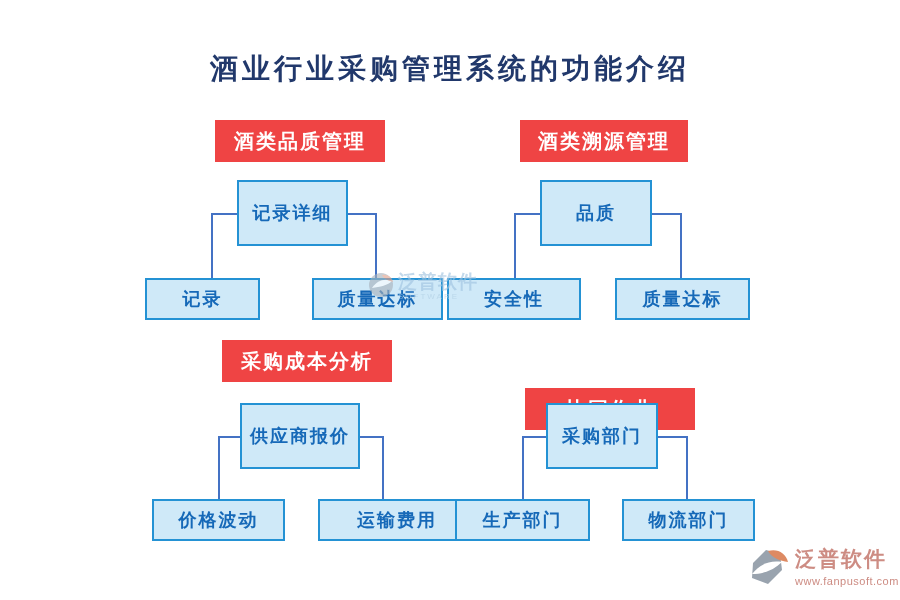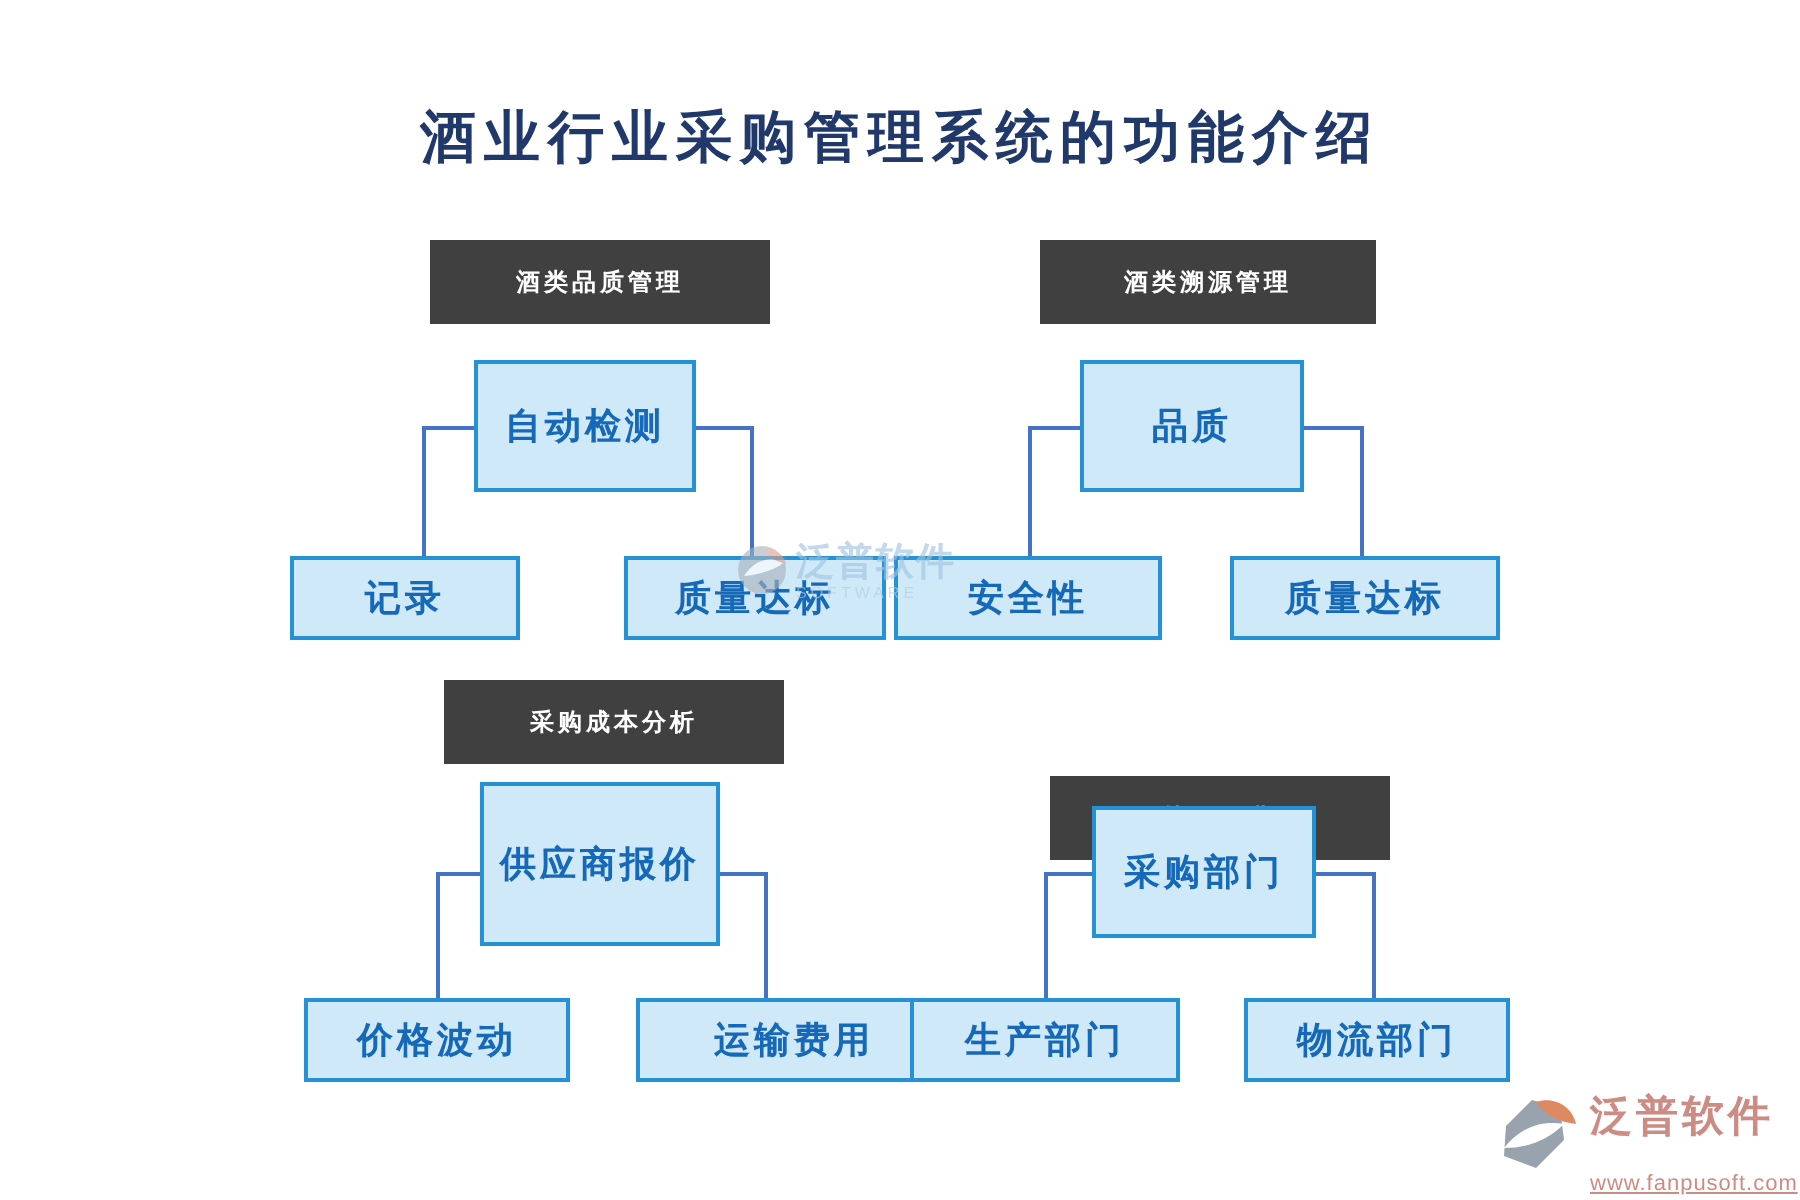--- a/index.html
+++ b/index.html
@@ -2,21 +2,21 @@
 <html><head>
 <meta charset="utf-8">
 <style>
   html,body{margin:0;padding:0;background:#fff;}
   #canvas{position:relative;width:900px;height:600px;background:#ffffff;overflow:hidden;
           font-family:"Liberation Sans","DejaVu Sans",sans-serif;}
   .page-title{position:absolute;left:0;top:50px;width:900px;text-align:center;
               font-family:"Liberation Serif","DejaVu Serif",serif;
               font-weight:bold;font-size:28px;letter-spacing:4px;color:#21386b;}
   .hdr{position:absolute;display:flex;align-items:center;justify-content:center;
-       background:#404040;color:#ffffff;font-weight:bold;font-size:12px;
+       background:#ef4444;color:#ffffff;font-weight:bold;font-size:20px;
        letter-spacing:2px;box-sizing:border-box;}
   .node{position:absolute;display:flex;align-items:center;justify-content:center;
         background:#cfe9f8;border:2px solid #2492d4;color:#1669b8;
         font-weight:bold;font-size:18px;letter-spacing:2px;box-sizing:border-box;}
   .conn{position:absolute;box-sizing:border-box;}
   .conn-l{border-top:2px solid #4472c4;border-left:2px solid #4472c4;}
   .conn-r{border-top:2px solid #4472c4;border-right:2px solid #4472c4;}
 
   
   .g1-hdr{left:215px;top:120px;width:170px;height:42px;}
@@ -29,21 +29,21 @@
   
   .g2-hdr{left:520px;top:120px;width:168px;height:42px;}
   .g2-parent{left:540px;top:180px;width:112px;height:66px;}
   .g2-leafL{left:447px;top:278px;width:134px;height:42px;}
   .g2-leafR{left:615px;top:278px;width:135px;height:42px;}
   .g2-cl{left:514px;top:213px;width:26px;height:65px;}
   .g2-cr{left:650px;top:213px;width:32px;height:65px;}
 
   
   .g3-hdr{left:222px;top:340px;width:170px;height:42px;}
-  .g3-parent{left:240px;top:391px;width:120px;height:82px;}
+  .g3-parent{left:240px;top:403px;width:120px;height:66px;}
   .g3-leafL{left:152px;top:499px;width:133px;height:42px;}
   .g3-leafR{left:318px;top:499px;width:158px;height:42px;}
   .g3-cl{left:218px;top:436px;width:22px;height:63px;}
   .g3-cr{left:358px;top:436px;width:26px;height:63px;}
 
   
   .g4-hdr{left:525px;top:340px;width:170px;height:42px;margin-top:48px;}
   .g4-parent{left:546px;top:403px;width:112px;height:66px;}
   .g4-leafL{left:455px;top:499px;width:135px;height:42px;}
   .g4-leafR{left:622px;top:499px;width:133px;height:42px;}
@@ -54,33 +54,33 @@
   .watermark{position:absolute;left:368px;top:272px;display:flex;align-items:flex-start;
              opacity:.62;z-index:5;pointer-events:none;}
   .wm-text{margin-left:4px;line-height:1;}
   .wm-brand{font-size:19px;font-weight:bold;color:#9fc3e0;letter-spacing:1px;}
   .wm-sub{font-size:8px;color:#aecde2;letter-spacing:2px;margin-top:2px;}
 
   
   .brand-footer{position:absolute;left:750px;top:548px;display:flex;align-items:flex-start;}
   .bf-text{margin-left:3px;line-height:1;}
   .bf-brand{font-size:21px;font-weight:bold;color:#cd8c83;letter-spacing:2px;}
-  .bf-url{font-size:11px;color:#cd8c83;margin-top:18px;letter-spacing:.5px;text-decoration:underline;}
+  .bf-url{font-size:11px;color:#cd8c83;margin-top:7px;letter-spacing:.5px;}
 </style>
 </head>
 <body>
 
 <div id="canvas">
 
   <div class="page-title">酒业行业采购管理系统的功能介绍</div>
 
   <div class="hdr g1-hdr">酒类品质管理</div>
   <div class="conn conn-l g1-cl"></div>
   <div class="conn conn-r g1-cr"></div>
-  <div class="node g1-parent">自动检测</div>
+  <div class="node g1-parent">记录详细</div>
   <div class="node g1-leafL">记录</div>
   <div class="node g1-leafR">质量达标</div>
 
   <div class="hdr g2-hdr">酒类溯源管理</div>
   <div class="conn conn-l g2-cl"></div>
   <div class="conn conn-r g2-cr"></div>
   <div class="node g2-parent">品质</div>
   <div class="node g2-leafL">安全性</div>
   <div class="node g2-leafR">质量达标</div>
 

